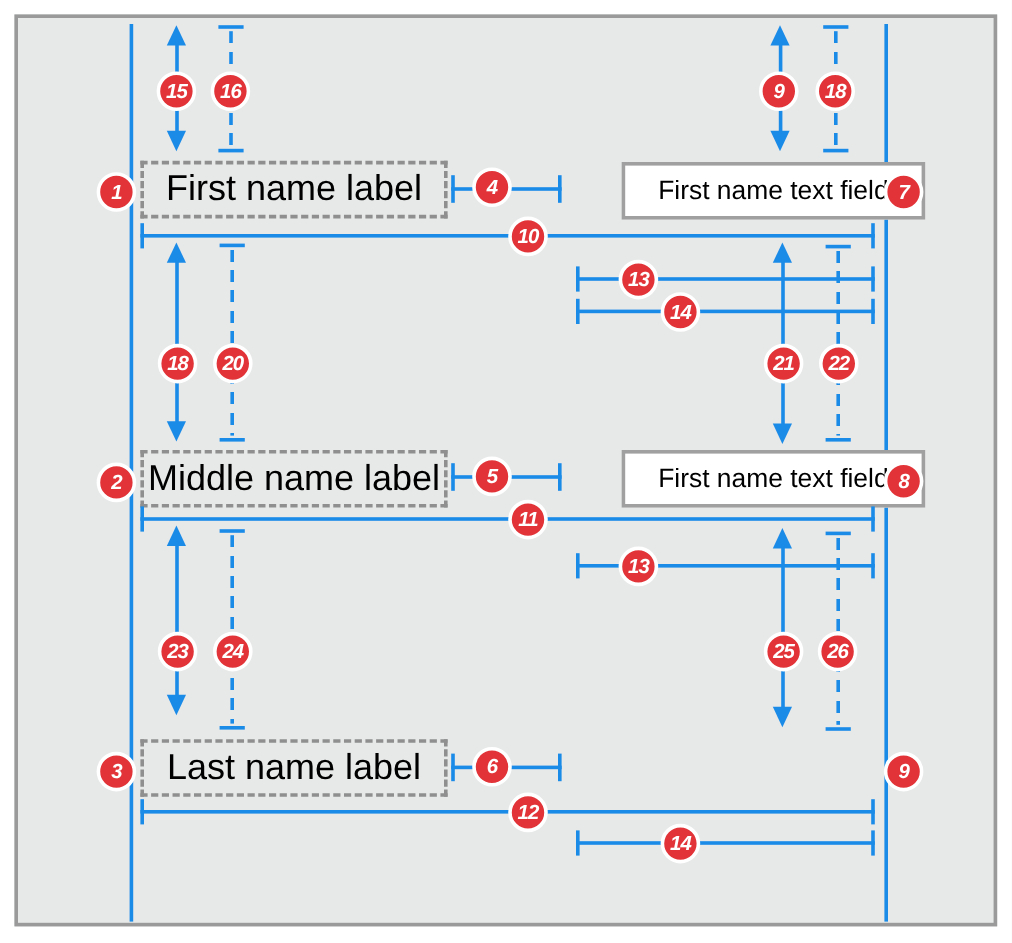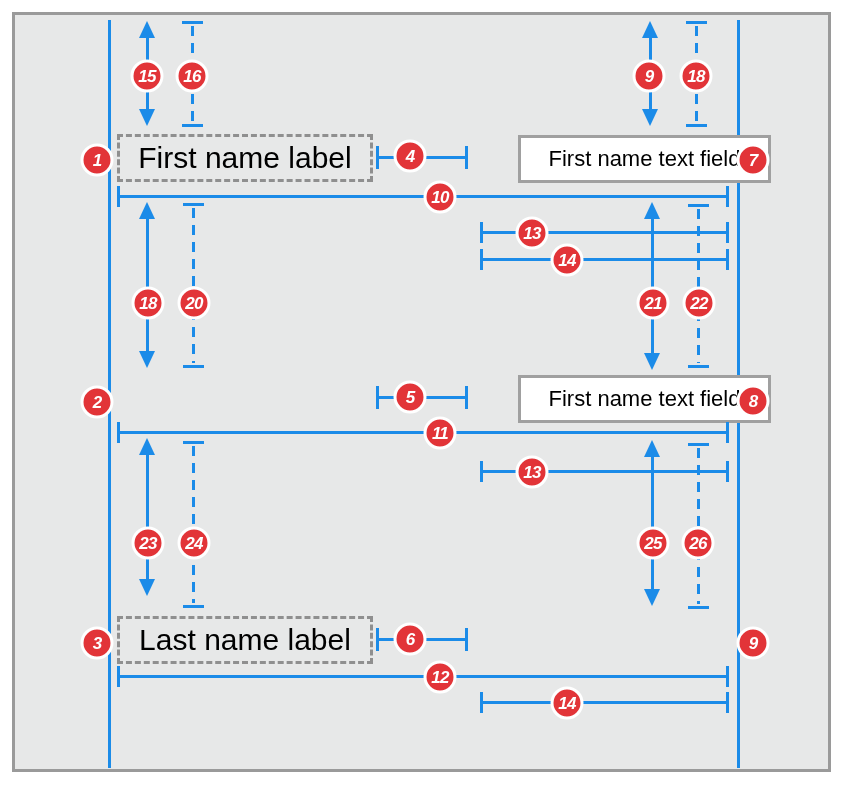--- a/index.html
+++ b/index.html
@@ -56,20 +56,21 @@
 
 <div class="canvas">
 
   <div class="frame"></div>
 
   <div class="vline" style="left:108px;top:20px;height:748px"></div>
   <div class="vline" style="left:737px;top:20px;height:748px"></div>
 
   <div class="label-box" style="top:134px">First name label</div>
   <div class="field-box" style="top:135px">First name text field</div>
+  <div class="label-box" style="top:375px">Middle name label</div>
   <div class="field-box" style="top:375px">First name text field</div>
   <div class="label-box" style="top:616px">Last name label</div>
 
   <div class="hmeasure conn" style="left:376px;top:156px;width:92px"></div>
   <div class="hmeasure conn" style="left:376px;top:396px;width:92px"></div>
   <div class="hmeasure conn" style="left:376px;top:638px;width:92px"></div>
 
   <div class="hmeasure" style="left:117px;top:195px;width:612px"></div>
   <div class="hmeasure" style="left:117px;top:431px;width:612px"></div>
   <div class="hmeasure" style="left:117px;top:675px;width:612px"></div>

